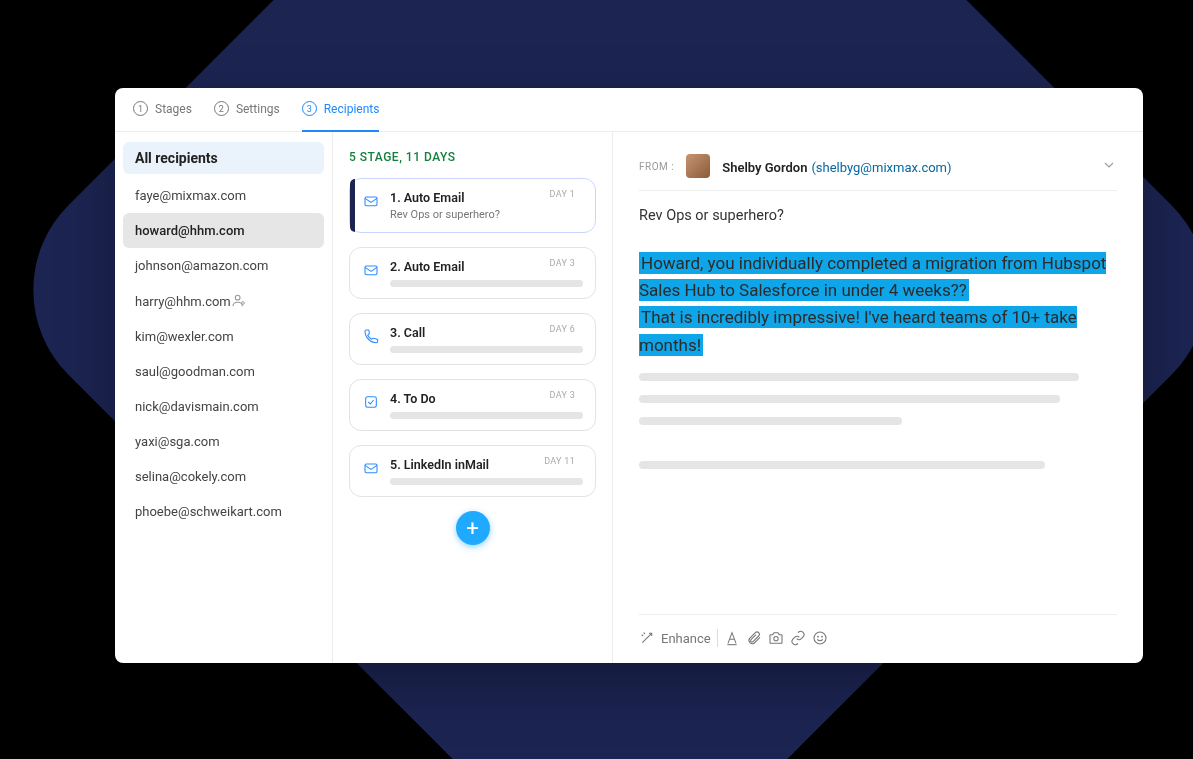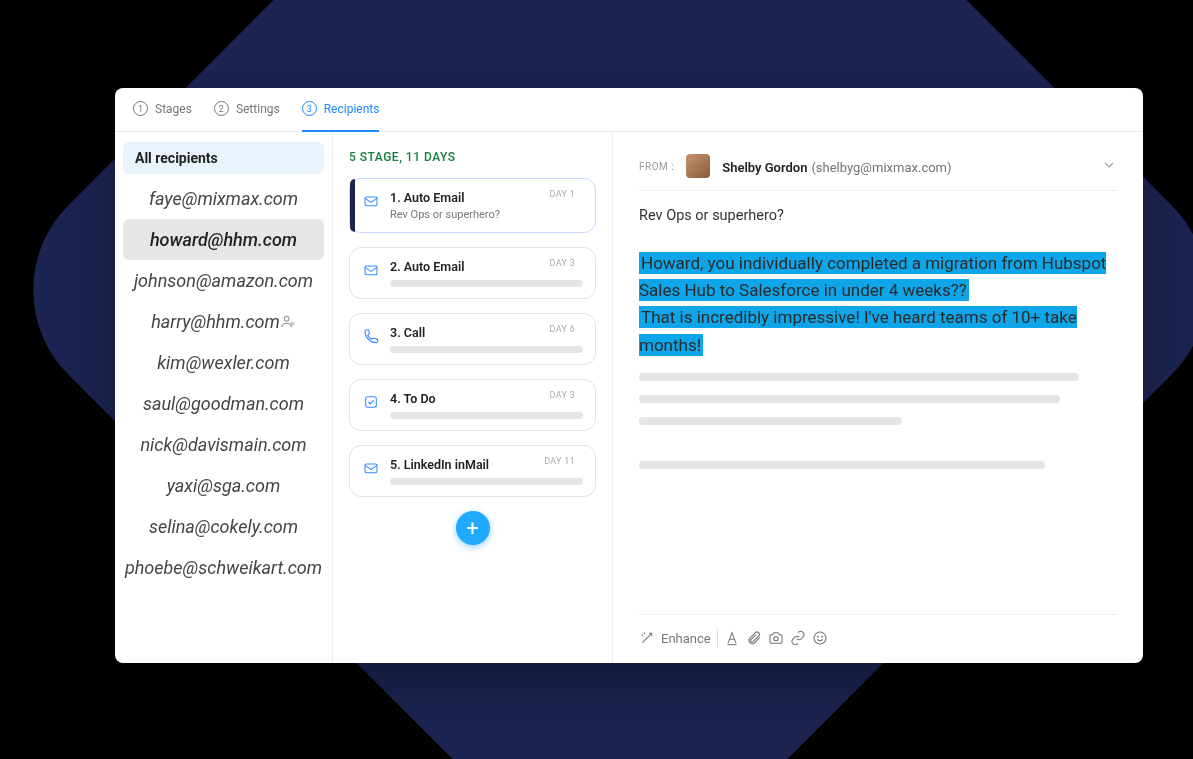--- a/index.html
+++ b/index.html
@@ -84,28 +84,27 @@
     background: #eaf2fb;
     border-radius: 6px;
     padding: 8px 12px;
     font-size: 14px;
     color: #222;
     font-weight: 700;
     margin-bottom: 4px;
   }
   .recip-item {
     padding: 10px 12px;
-    font-size: 18px;
+    font-size: 13px;
     color: #444;
     border-radius: 6px;
     cursor: pointer;
     display: flex;
     align-items: center;
-    justify-content: center;
-    font-style: italic;
+    justify-content: flex-start;
   }
   .recip-item.selected {
     background: #e6e6e6;
     font-weight: 500;
     color: #222;
   }
   .col-stages {
     width: 280px;
     border-right: 1px solid #ececec;
     padding: 18px 16px;
@@ -203,21 +202,21 @@
     font-size: 10px;
     color: #999;
     letter-spacing: 0.5px;
   }
   .avatar {
     width: 24px; height: 24px;
     border-radius: 4px;
     background: linear-gradient(135deg,#c79570,#8a5a3a);
   }
   .from-name { font-size: 13px; color: #222; font-weight: 600; margin-top: 16px; }
-  .from-email { font-size: 13px; color: #737373; font-weight: 400; }
+  .from-email { font-size: 13px; color: #0369a1; font-weight: 400; }
   .chevron { margin-left: auto; color: #999; font-size: 12px; }
   .subject {
     font-size: 14.5px;
     color: #333;
     padding: 16px 0 4px;
   }
   .body-area {
     flex: 1;
     padding-top: 22px;
     overflow: hidden;

